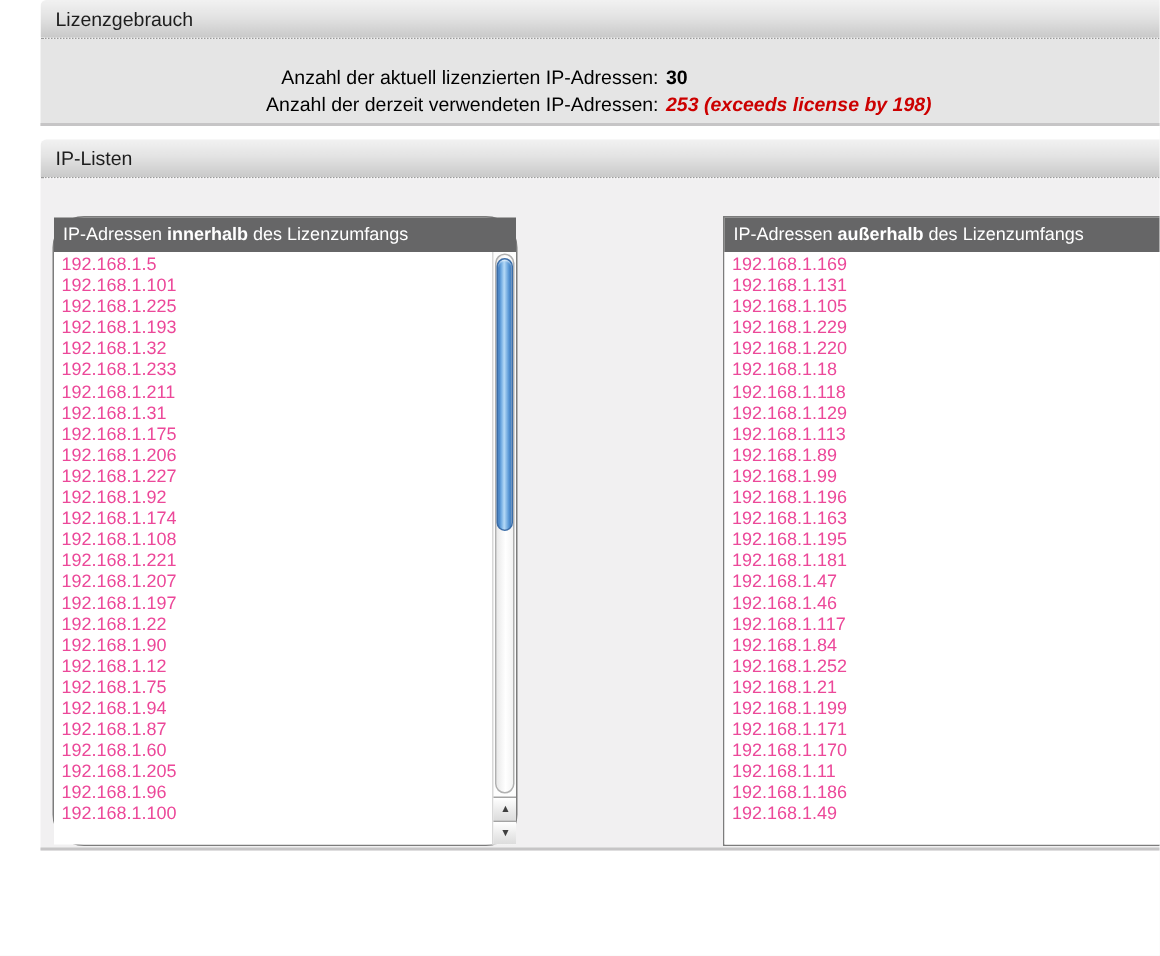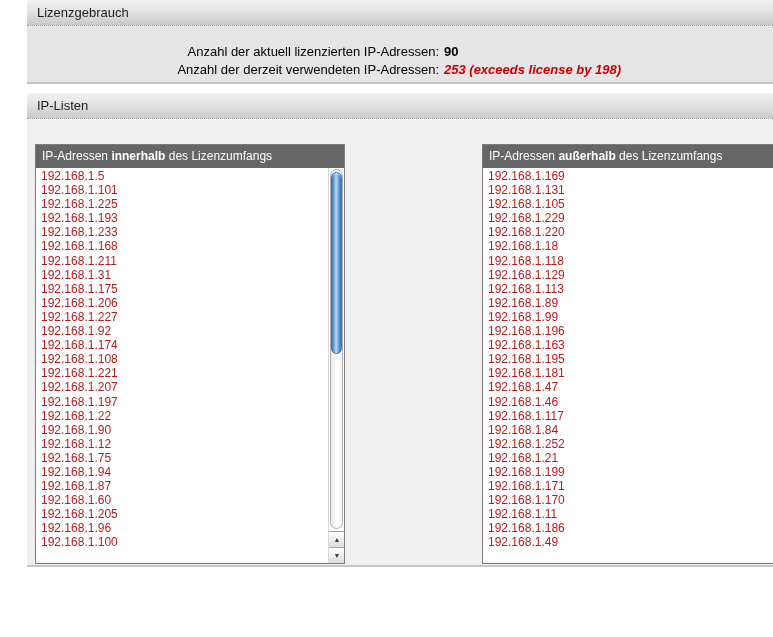--- a/index.html
+++ b/index.html
@@ -44,36 +44,36 @@
     padding-top: 25px;
     display: flex;
     align-items: flex-start;
   }
   .listbox {
     width: 310px; height: 420px;
     border: 1px solid #7c7c7c;
     background: #ffffff;
     display: flex; flex-direction: column;
   }
-  .listbox.left { margin-left: 8px; }
+  .listbox.left { margin-left: 8px; border-radius: 21px; }
   .listbox.right { margin-left: 137px; }
   .listbox-header {
     flex: none;
     height: 23px; line-height: 23px;
     padding-left: 6px;
     background: #666667; color: #ffffff;
     font-size: 12px;
     white-space: nowrap; overflow: hidden;
   }
   .listbox-header b { font-weight: bold; }
   .listbox-content { position: relative; flex: 1; overflow: hidden; background: #fff; }
   .rows { position: absolute; top: 0; left: 0; right: 16px; bottom: 0; padding-top: 1px; overflow: hidden; }
   .ip-row {
     font-size: 12px; line-height: 14.1px;
-    padding-left: 5px; color: #b91c1c;
+    padding-left: 5px; color: #ec4899;
     white-space: nowrap;
   }
 
   
   .scrollbar {
     position: absolute; top: 0; right: 0; bottom: 0; width: 16px;
     background: #fdfdfd;
     border-left: 1px solid #d8d8d8;
     display: flex; flex-direction: column;
   }
@@ -105,21 +105,21 @@
 </head>
 <body>
 
 <div class="panel">
   <div class="bar">
     <span>Lizenzgebrauch</span>
   </div>
   <div class="license-body">
     <div class="info-row">
       <span class="info-label">Anzahl der aktuell lizenzierten IP-Adressen:</span>
-      <span class="info-value">90</span>
+      <span class="info-value">30</span>
     </div>
     <div class="info-row">
       <span class="info-label">Anzahl der derzeit verwendeten IP-Adressen:</span>
       <span class="info-value alert">253 (exceeds license by 198)</span>
     </div>
   </div>
 </div>
 
 <div class="gap"></div>
 
@@ -132,22 +132,22 @@
     <div class="listbox left">
       <div class="listbox-header">
         <span>IP-Adressen </span><b>innerhalb</b><span> des Lizenzumfangs</span>
       </div>
       <div class="listbox-content">
         <div class="rows">
             <div class="ip-row">192.168.1.5</div>
             <div class="ip-row">192.168.1.101</div>
             <div class="ip-row">192.168.1.225</div>
             <div class="ip-row">192.168.1.193</div>
+            <div class="ip-row">192.168.1.32</div>
             <div class="ip-row">192.168.1.233</div>
-            <div class="ip-row">192.168.1.168</div>
             <div class="ip-row">192.168.1.211</div>
             <div class="ip-row">192.168.1.31</div>
             <div class="ip-row">192.168.1.175</div>
             <div class="ip-row">192.168.1.206</div>
             <div class="ip-row">192.168.1.227</div>
             <div class="ip-row">192.168.1.92</div>
             <div class="ip-row">192.168.1.174</div>
             <div class="ip-row">192.168.1.108</div>
             <div class="ip-row">192.168.1.221</div>
             <div class="ip-row">192.168.1.207</div>

